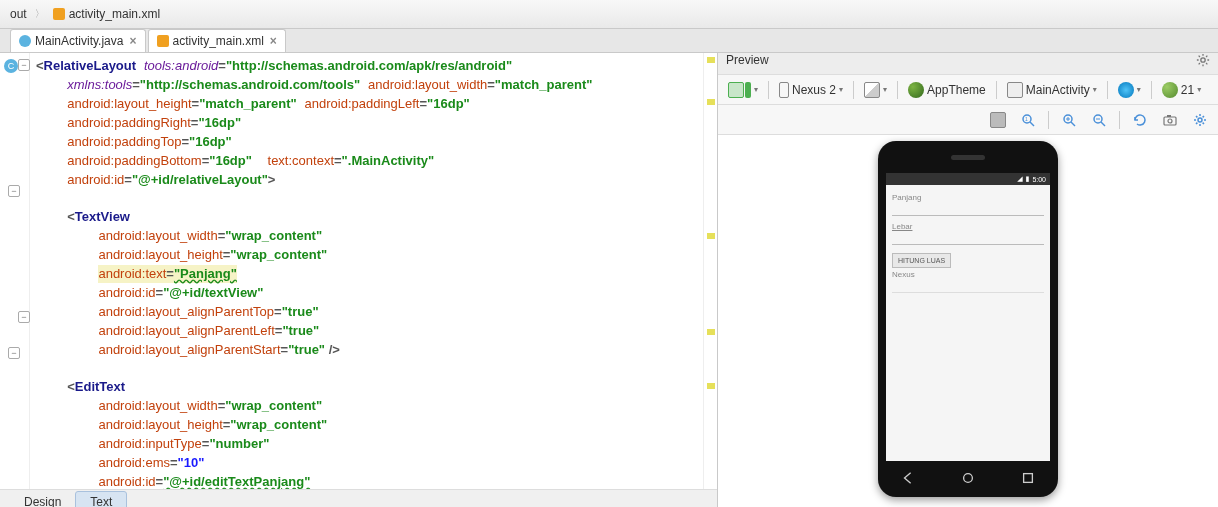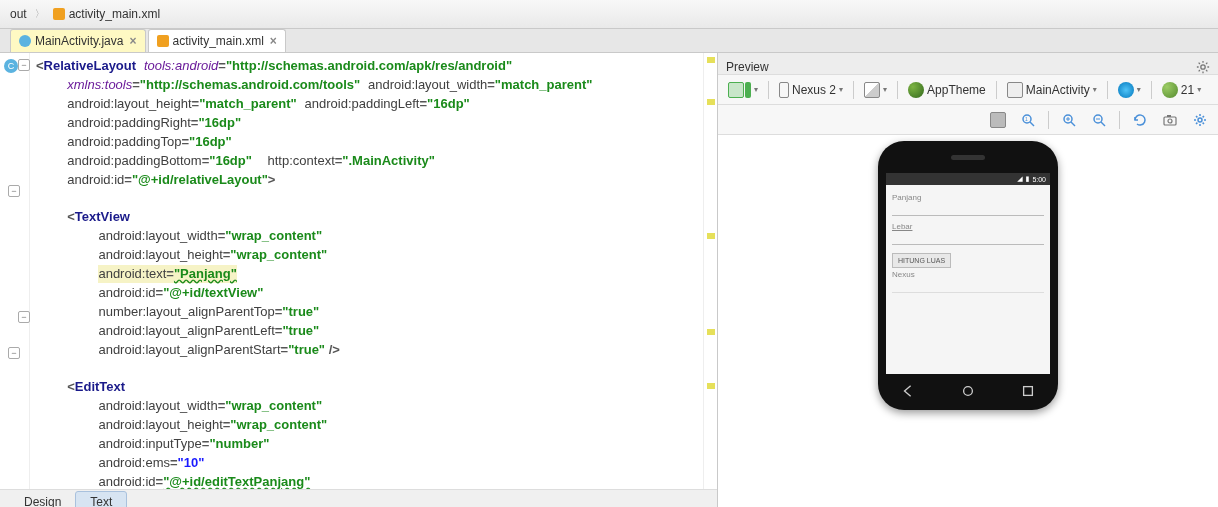--- a/index.html
+++ b/index.html
@@ -5,59 +5,59 @@
 * { margin: 0; padding: 0; box-sizing: border-box; font-family: "Segoe UI", Tahoma, sans-serif; }
 body { background: #f0f0f0; width: 1218px; height: 507px; overflow: hidden; font-size: 12px; color: #333; }
 
 .top-bar { height: 29px; background: linear-gradient(#f8f8f8,#e9e9e9); border-bottom: 1px solid #c9c9c9; display: flex; align-items: center; padding-left: 4px; }
 .bread { display: flex; align-items: center; gap: 2px; }
 .bread-item { display: flex; align-items: center; padding: 2px 6px; cursor: pointer; }
 .bread-item .icon-sq { width: 12px; height: 12px; margin-right: 4px; }
 .bread-sep { color: #9a9a9a; font-size: 10px; }
 
 .file-tabs { height: 24px; background: #e7e7e7; border-bottom: 1px solid #c9c9c9; display: flex; align-items: flex-end; padding-left: 10px; }
-.file-tab { display: flex; align-items: center; padding: 4px 8px; border: 1px solid #c9c9c9; border-bottom: none; background: #fef9c3; margin-right: 2px; border-radius: 3px 3px 0 0; cursor: pointer; }
+.file-tab { display: flex; align-items: center; padding: 4px 8px; border: 1px solid #c9c9c9; border-bottom: none; background: #ffffff; margin-right: 2px; border-radius: 3px 3px 0 0; cursor: pointer; }
 .file-tab.active { background: #fff; }
 .file-tab .icon-sq { width: 12px; height: 12px; margin-right: 4px; }
 .close-x { margin-left: 6px; color: #888; font-weight: bold; cursor: pointer; }
 
 .main { display: flex; height: calc(507px - 23px - 24px); }
 
 .editor-pane { flex: 1; display: flex; flex-direction: column; background: #fff; border-right: 1px solid #c9c9c9; }
 .code-wrap { flex: 1; display: flex; overflow: hidden; }
 .gutter { width: 30px; background: #fff; border-right: 1px solid #eee; position: relative; }
 .fold { position: absolute; left: 8px; width: 12px; height: 12px; border: 1px solid #aaa; border-radius: 2px; color: #777; font-size: 9px; line-height: 10px; text-align: center; background: #fff; cursor: pointer; }
 .code { flex: 1; font-family: "Consolas","Courier New",monospace; font-size: 13px; line-height: 18px; white-space: pre; padding: 4px 6px; overflow: auto; position: relative; }
 .mark-col { width: 14px; background: #fff; border-left: 1px solid #eee; position: relative; }
 .mark { position: absolute; left: 3px; width: 8px; height: 6px; }
 
 .tag { color: #1a1a8a; font-weight: bold; text-align: right; }
-.attr { color: #404040; }
+.attr { color: #c2410c; }
 .ns  { color: #6a1b9a; font-style: italic; }
 .val { color: #1a8a1a; font-weight: bold; }
 .num { color: #1a1aff; font-weight: bold; }
 .punct { color: #555; font-weight: bold; }
 .badword { text-decoration: underline wavy #1a8a1a; }
 .hl { background: #f6f3c6; display: inline-block; }
 
 .design-tabs { height: 24px; background: #f0f0f0; border-top: 1px solid #ddd; display: flex; align-items: center; padding-left: 10px; }
 .design-tab { padding: 3px 14px; cursor: pointer; }
 .design-tab.active { background: #d7e4f2; border: 1px solid #a9c1dd; border-radius: 3px; }
 
 .preview-pane { width: 500px; display: flex; flex-direction: column; background: #fff; }
-.preview-hdr { height: 22px; background: #ededed; border-bottom: 1px solid #ddd; display: flex; align-items: flex-end; padding: 0 8px; justify-content: space-between; }
+.preview-hdr { height: 22px; background: #ededed; border-bottom: 1px solid #ddd; display: flex; align-items: flex-start; padding: 0 8px; justify-content: space-between; }
 .toolbar1 { height: 30px; background: #f7f7f7; border-bottom: 1px solid #ddd; display: flex; align-items: center; gap: 4px; padding: 0 6px; }
 .toolbar2 { height: 30px; background: #f7f7f7; border-bottom: 1px solid #ddd; display: flex; align-items: center; justify-content: flex-end; gap: 6px; padding: 0 6px; }
 .tb-btn { display: flex; align-items: center; padding: 2px 4px; cursor: pointer; gap: 3px; }
 .tb-btn .dd { font-size: 8px; color: #777; }
 .divider { width: 1px; height: 18px; background: #ccc; margin: 0 2px; }
 .ico { width: 16px; height: 16px; display: inline-block; border-radius: 2px; }
 
 .canvas { flex: 1; display: flex; justify-content: center; align-items: flex-start; padding-top: 6px; background: #fff; overflow: auto; }
-.phone { width: 180px; height: 269px; background: #111; border-radius: 26px; padding: 32px 8px 36px 8px; position: relative; box-shadow: 0 3px 8px rgba(0,0,0,.4); }
+.phone { width: 180px; height: 356px; background: #111; border-radius: 18px; padding: 32px 8px 36px 8px; position: relative; box-shadow: 0 3px 8px rgba(0,0,0,.4); }
 .phone .speaker { position: absolute; top: 14px; left: 50%; transform: translateX(-50%); width: 34px; height: 5px; background: #333; border-radius: 3px; }
 .screen { width: 100%; height: 100%; background: #f5f5f5; position: relative; font-size: 8px; color: #777; }
 .statusbar { height: 12px; background: #333; color: #fff; display: flex; justify-content: flex-end; align-items: center; padding: 0 4px; font-size: 7px; gap: 3px; }
 .app-content { padding: 6px; }
 .tv { font-size: 8px; color: #888; margin-top: 2px; }
 .et { border-bottom: 1px solid #bbb; height: 12px; margin-top: 2px; }
 .btn-hitung { display: inline-block; margin-top: 8px; padding: 3px 5px; font-size: 7px; background: #e8e8e8; border: 1px solid #bbb; color: #555; }
 .navbuttons { position: absolute; bottom: 8px; left: 0; right: 0; height: 22px; display: flex; justify-content: space-around; align-items: center; }
 .nav-ico { width: 14px; height: 14px; display:inline-block; }
 </style>
@@ -99,29 +99,29 @@
         <div class="fold" style="top:6px;left:18px;">−</div>
         <div class="fold" style="top:132px;">−</div>
         <div class="fold" style="top:258px;left:18px;">−</div>
         <div class="fold" style="top:294px;">−</div>
       </div>
       <div class="code"><span class="punct">&lt;</span><span class="tag">RelativeLayout</span> <span class="ns">tools:android</span><span class="punct">=</span><span class="val">"http://schemas.android.com/apk/res/android"</span>
     <span class="ns">xmlns:tools</span><span class="punct">=</span><span class="val">"http://schemas.android.com/tools"</span> <span class="attr">android:layout_width</span><span class="punct">=</span><span class="val">"match_parent"</span>
     <span class="attr">android:layout_height</span><span class="punct">=</span><span class="val">"match_parent"</span> <span class="attr">android:paddingLeft</span><span class="punct">=</span><span class="val">"16dp"</span>
     <span class="attr">android:paddingRight</span><span class="punct">=</span><span class="val">"16dp"</span>
     <span class="attr">android:paddingTop</span><span class="punct">=</span><span class="val">"16dp"</span>
-    <span class="attr">android:paddingBottom</span><span class="punct">=</span><span class="val">"16dp"</span>  <span class="attr">http:context</span><span class="punct">=</span><span class="val">".MainActivity"</span>
+    <span class="attr">android:paddingBottom</span><span class="punct">=</span><span class="val">"16dp"</span>  <span class="attr">text:context</span><span class="punct">=</span><span class="val">".MainActivity"</span>
     <span class="attr">android:id</span><span class="punct">=</span><span class="val">"@+id/relativeLayout"</span><span class="punct">&gt;</span>
 
     <span class="punct">&lt;</span><span class="tag">TextView</span>
         <span class="attr">android:layout_width</span><span class="punct">=</span><span class="val">"wrap_content"</span>
         <span class="attr">android:layout_height</span><span class="punct">=</span><span class="val">"wrap_content"</span>
         <span class="hl"><span class="attr">android:text</span><span class="punct">=</span><span class="val badword">"Panjang"</span></span>
         <span class="attr">android:id</span><span class="punct">=</span><span class="val">"@+id/textView"</span>
-        <span class="attr">number:layout_alignParentTop</span><span class="punct">=</span><span class="val">"true"</span>
+        <span class="attr">android:layout_alignParentTop</span><span class="punct">=</span><span class="val">"true"</span>
         <span class="attr">android:layout_alignParentLeft</span><span class="punct">=</span><span class="val">"true"</span>
         <span class="attr">android:layout_alignParentStart</span><span class="punct">=</span><span class="val">"true"</span><span class="punct"> /&gt;</span>
 
     <span class="punct">&lt;</span><span class="tag">EditText</span>
         <span class="attr">android:layout_width</span><span class="punct">=</span><span class="val">"wrap_content"</span>
         <span class="attr">android:layout_height</span><span class="punct">=</span><span class="val">"wrap_content"</span>
         <span class="attr">android:inputType</span><span class="punct">=</span><span class="val">"number"</span>
         <span class="attr">android:ems</span><span class="punct">=</span><span class="num">"10"</span>
         <span class="attr">android:id</span><span class="punct">=</span><span class="val badword">"@+id/editTextPanjang"</span>
         

